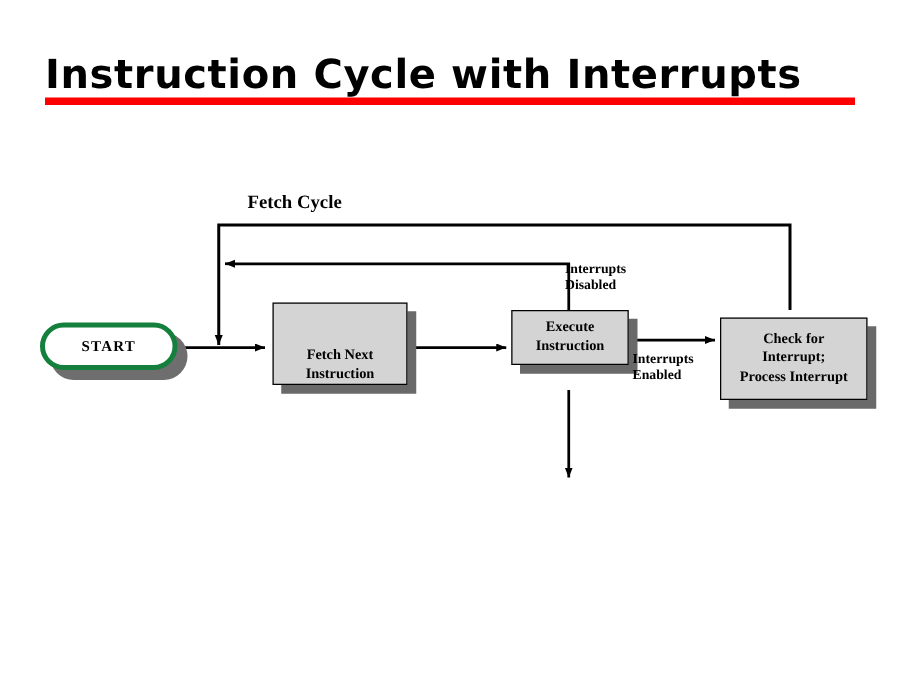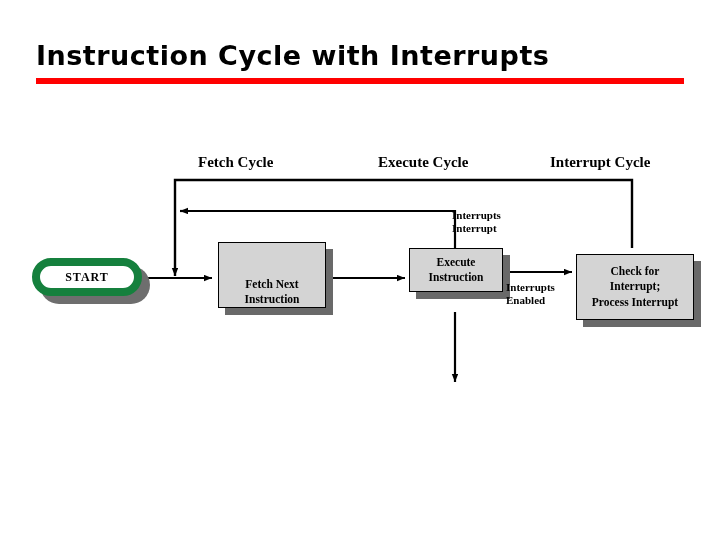--- a/index.html
+++ b/index.html
@@ -15,21 +15,21 @@
     position: relative;
   }
 
   
   #slide-title {
     position: absolute;
     left: 36px;
     top: 40px;
     font-family: "DejaVu Sans", sans-serif;
     font-weight: bold;
-    font-size: 27px;
+    font-size: 32px;
     letter-spacing: 0.5px;
     color: #000000;
     white-space: nowrap;
     text-align: center;
   }
   #title-rule {
     position: absolute;
     left: 36px;
     top: 78px;
     width: 648px;
@@ -78,21 +78,21 @@
     font-size: 11.5px;
     line-height: 1.32;
     color: #000000;
     box-sizing: border-box;
   }
 
   
   .term-shape {
     position: absolute;
     background: #ffffff;
-    border: 8px solid #15803d;
+    border: 4px solid #15803d;
     border-radius: 999px;
     box-shadow: 8px 8px 0 0 #6e6e6e;
     display: flex;
     align-items: center;
     justify-content: center;
     font-family: "Liberation Serif", serif;
     font-weight: bold;
     font-size: 12px;
     letter-spacing: 1px;
     color: #000000;
@@ -135,22 +135,20 @@
     <path d="M 140,278 L 212,278" fill="none" stroke="#000000" stroke-width="2.2" marker-end="url(#arrow)"></path>
 
     <path d="M 330,278 L 405,278" fill="none" stroke="#000000" stroke-width="2.2" marker-end="url(#arrow)"></path>
 
     <path d="M 505,272 L 572,272" fill="none" stroke="#000000" stroke-width="2.2" marker-end="url(#arrow)"></path>
 
     <path d="M 455,312 L 455,382" fill="none" stroke="#000000" stroke-width="2.2" marker-end="url(#arrow)"></path>
   </svg>
 
   <div class="cycle-label" style="left:198px; top:154px; width:148px;">Fetch Cycle</div>
-  <div class="cycle-label" style="left:378px; top:154px; width:160px;">Execute Cycle</div>
-  <div class="cycle-label" style="left:550px; top:154px; width:166px;">Interrupt Cycle</div>
 
   <div class="term-shape" style="left:32px; top:258px; width:110px; height:38px;">
     <span>START</span>
   </div>
 
   <div class="proc-box" style="left:218px; top:242px; width:108px; height:66px;align-items:flex-end;">
     <div>
       <div>Fetch Next</div>
       <div>Instruction</div>
     </div>
@@ -167,21 +165,21 @@
     <div>
       <div>Check for</div>
       <div>Interrupt;</div>
       <div>Process Interrupt</div>
     </div>
   </div>
 
 
   <div class="edge-note" style="left:452px; top:209px; width:112px;">
     <div>Interrupts</div>
-    <div>Interrupt</div>
+    <div>Disabled</div>
   </div>
 
   <div class="edge-note" style="left:506px; top:281px; width:72px;">
     <div>Interrupts</div>
     <div>Enabled</div>
   </div>
 
 </div>
 
 </body></html>

